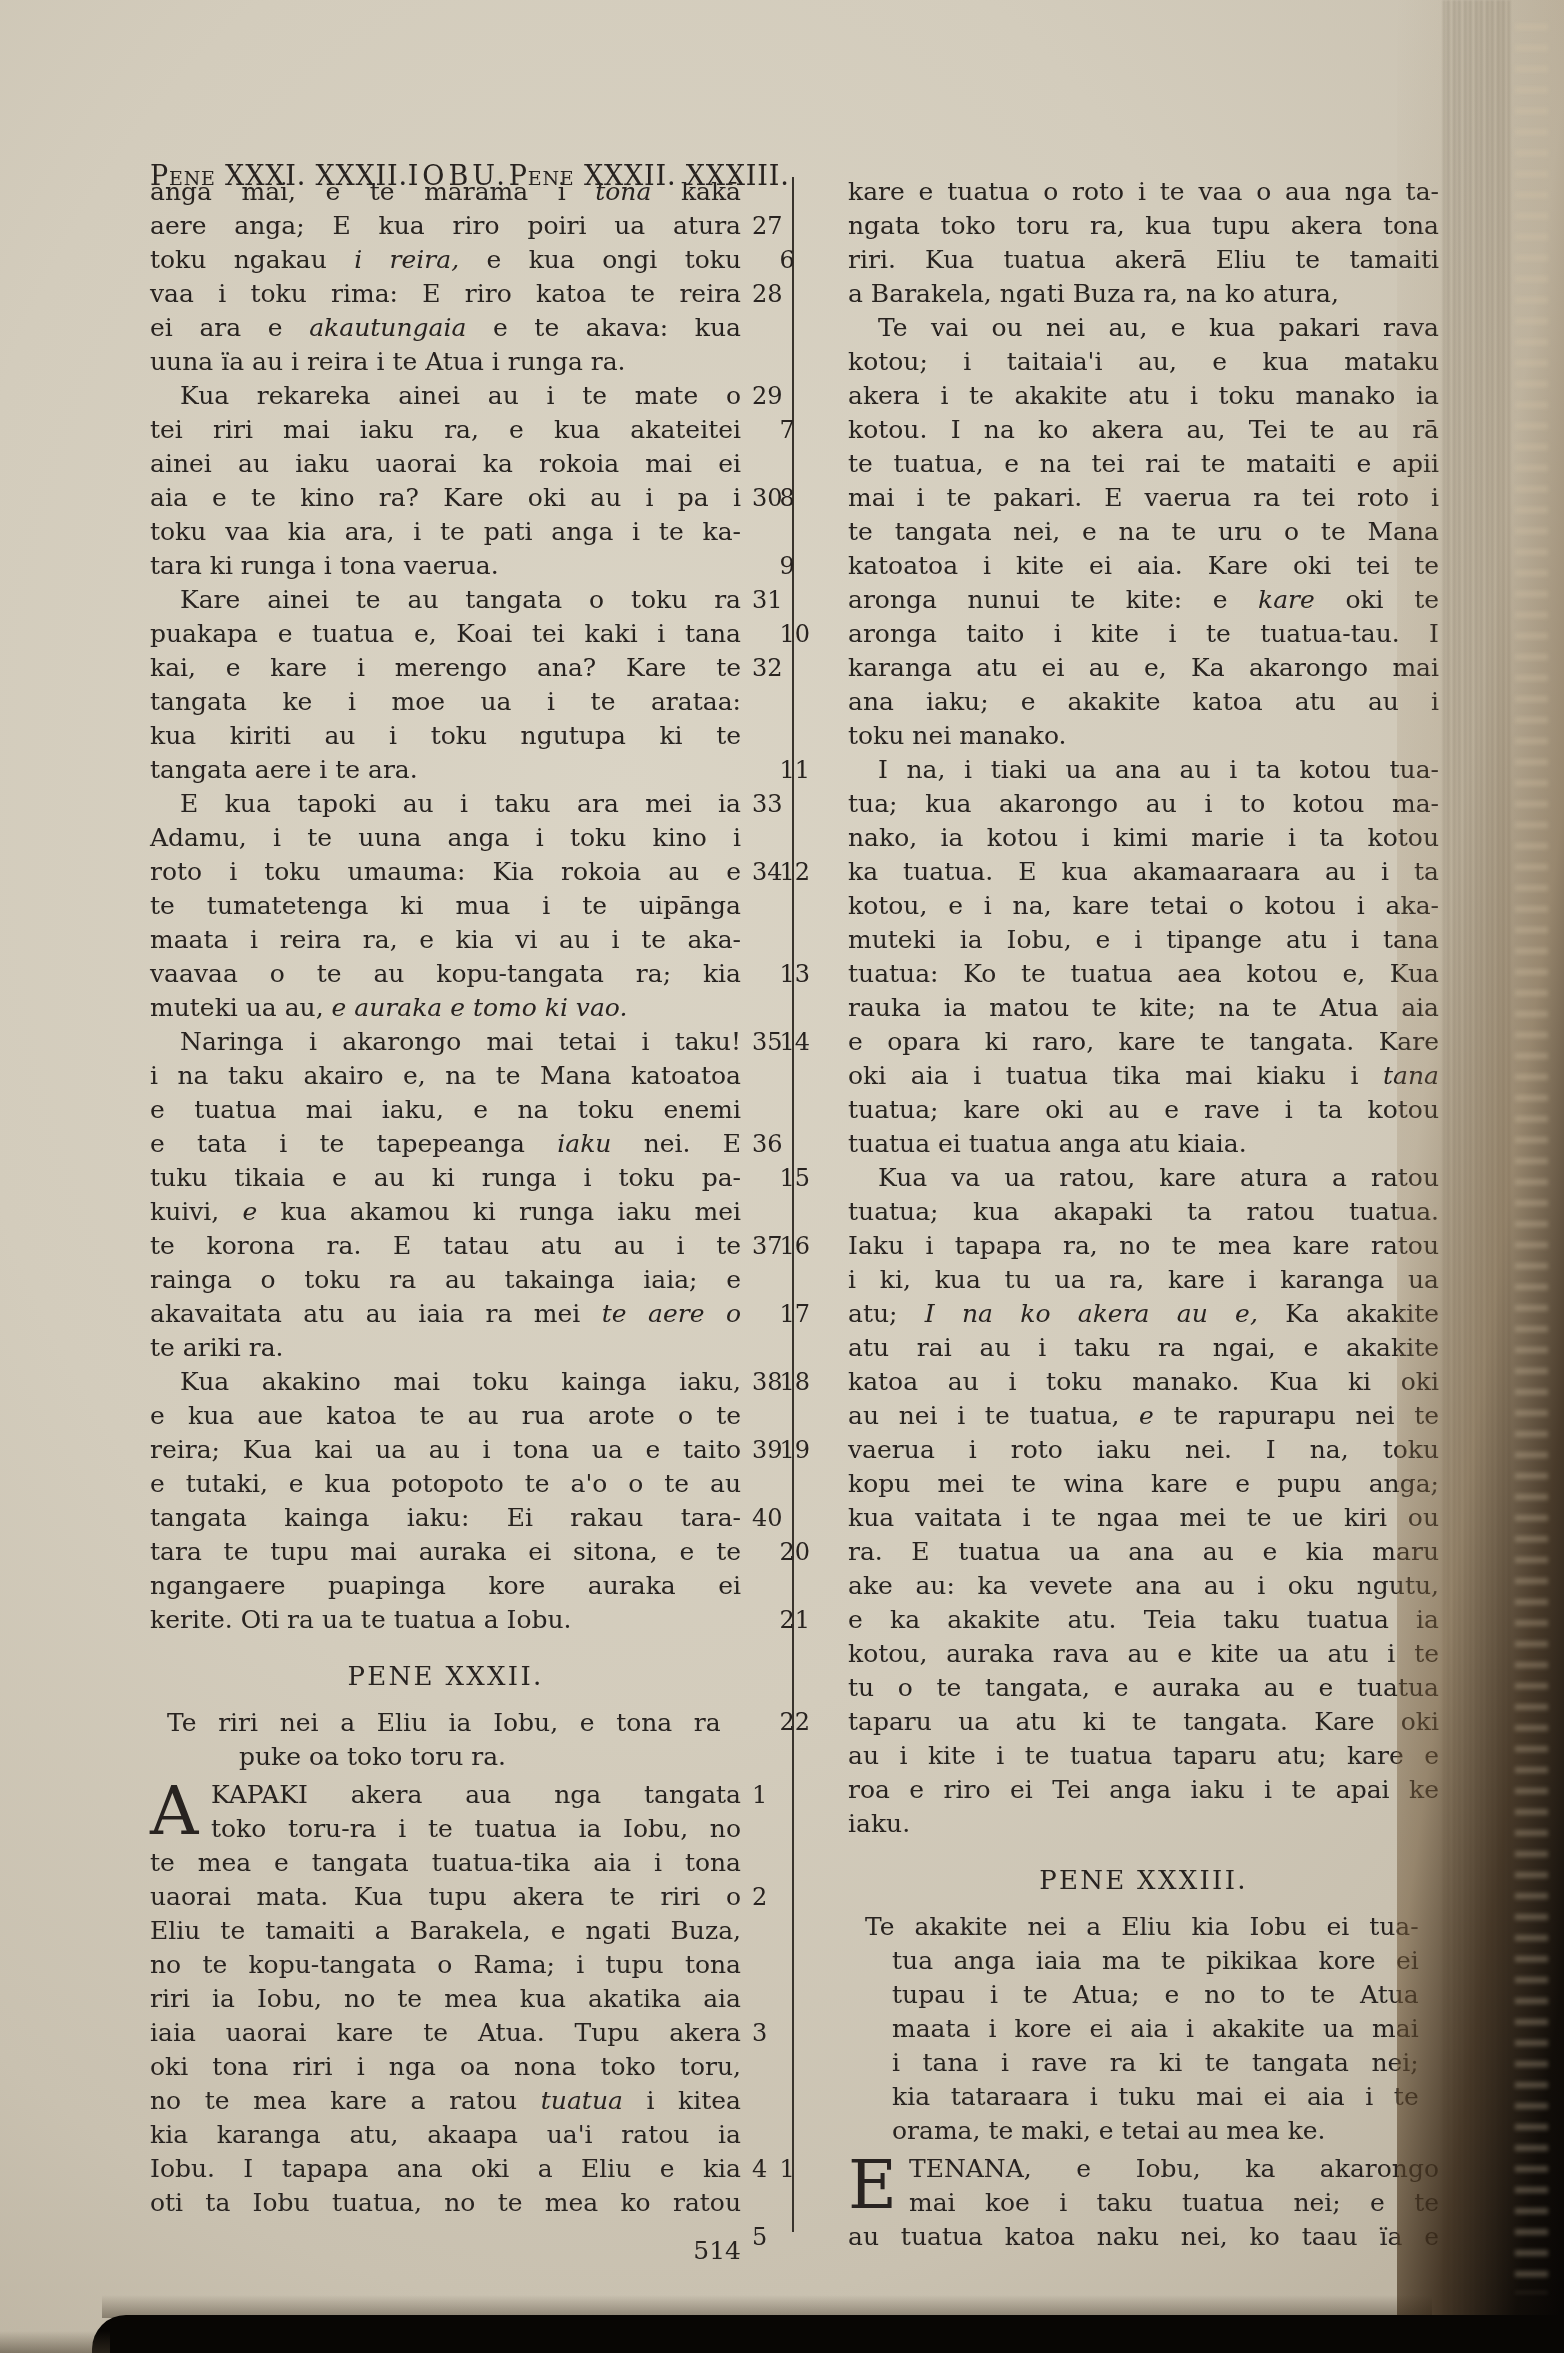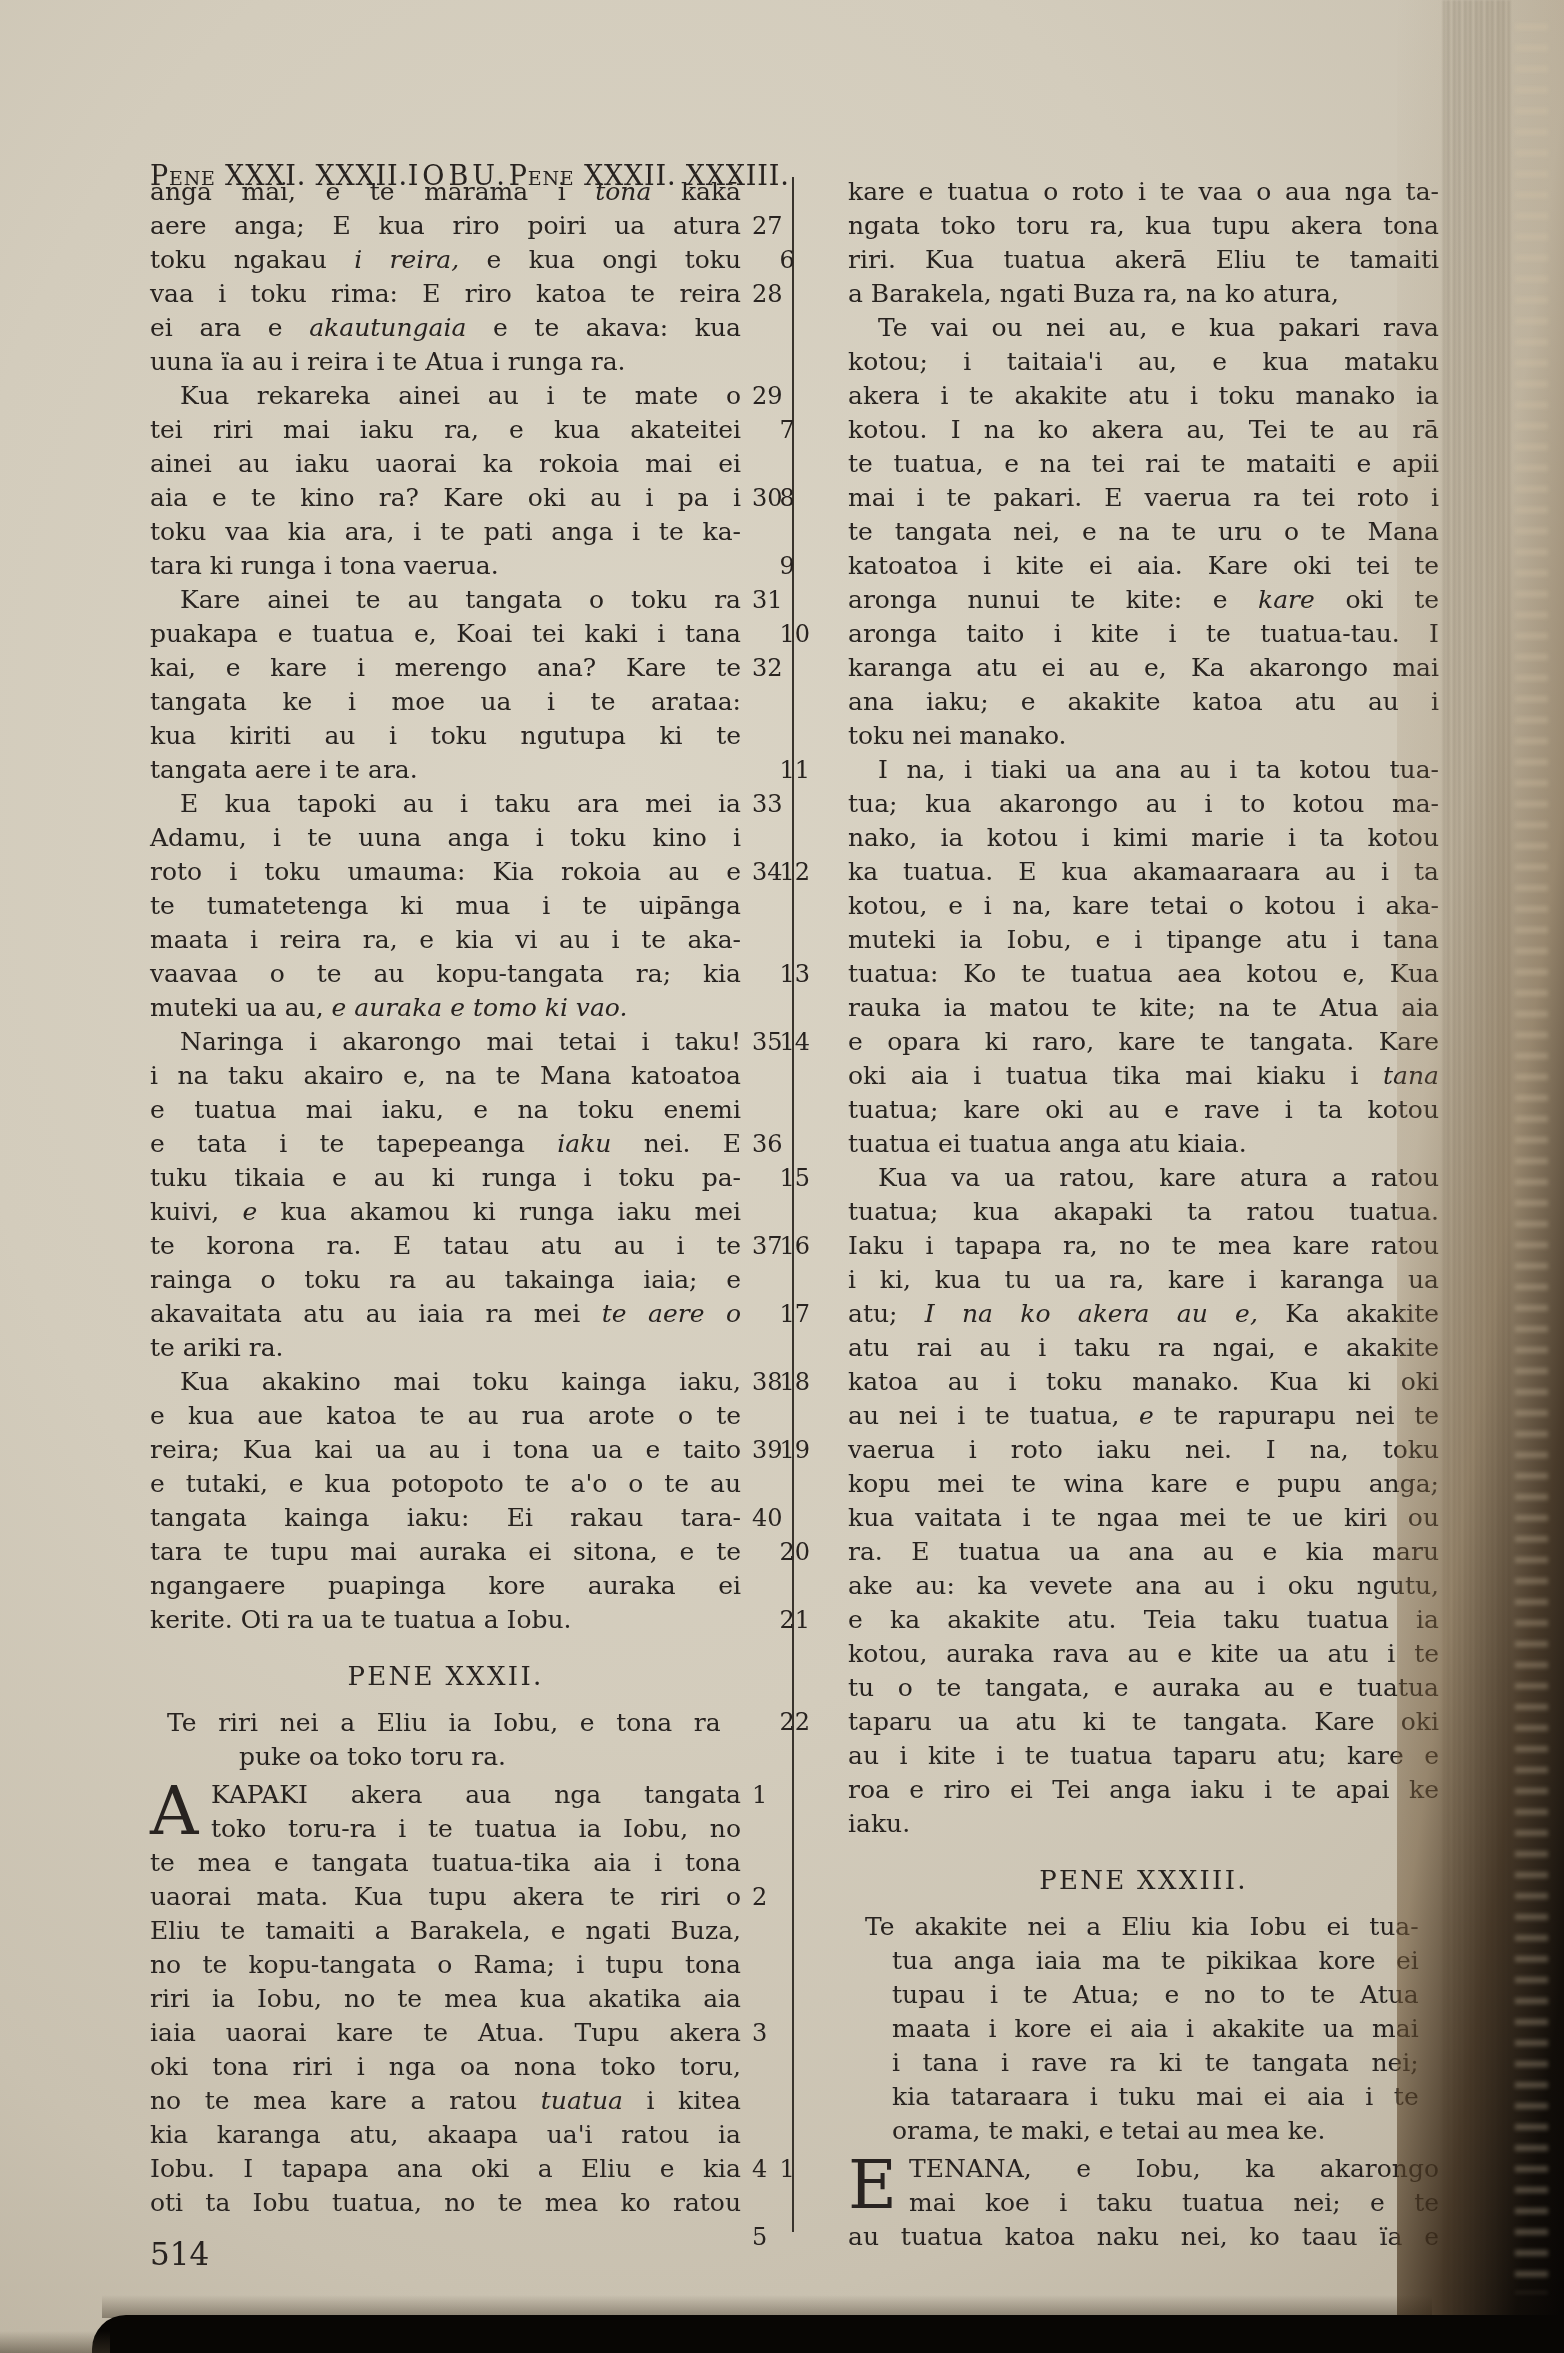--- a/index.html
+++ b/index.html
@@ -24,21 +24,21 @@
   .num{position:absolute;top:0;width:56px;font-size:24px;line-height:34px;}
   #col-left .num{left:calc(100% + 11px);text-align:left;}
   #col-right .num{right:calc(100% + 12.5px);text-align:right;}
   .dropcap{position:absolute;left:0;top:-0.8px;font-size:67px;line-height:69px;}
   .chap-heading{text-align:center;font-size:26px;letter-spacing:2.3px;margin:22px 0 12.5px;height:34px;line-height:34px;}
   .intro{margin-bottom:4.7px;}
   .intro .line{padding-left:44px;padding-right:20.3px;}
   .intro .line:first-child{padding-left:17px;}
   .intro.short .line.last{padding-left:89px;}
   em{font-style:italic;}
-  .footer-num{position:absolute;top:2236px;left:150px;width:591px;text-align:left;font-size:31px;}
+  .footer-num{position:absolute;top:2236px;left:150px;width:591px;text-align:right;font-size:25px;}
   .divider{position:absolute;left:792px;top:177px;width:1.6px;height:2055px;background:#38332c;}
   
   .edge-right{position:absolute;top:0;right:0;width:168px;height:2354px;pointer-events:none;
     background:linear-gradient(98deg, rgba(70,55,35,0) 0%, rgba(135,110,75,0.22) 36%, rgba(108,84,53,0.55) 56%, rgba(55,40,24,0.88) 73%, rgba(14,10,6,0.98) 89%, #060403 100%);}
   .edge-streaks{position:absolute;top:0;right:55px;width:67px;height:2354px;pointer-events:none;filter:blur(0.8px);
     background:repeating-linear-gradient(to right, rgba(50,38,22,0.18) 0 1.6px, rgba(225,210,180,0.10) 1.6px 3.1px, rgba(50,38,22,0.12) 3.1px 5.5px);}
   .edge-smudges{position:absolute;top:23.5px;right:17px;width:33px;height:2269px;pointer-events:none;filter:blur(2.3px);
     background:repeating-linear-gradient(to bottom, rgba(216,200,168,0.30) 0 6.3px, rgba(0,0,0,0) 6.3px 21px);}
   .edge-bottom-shadow{position:absolute;bottom:36px;left:102px;right:133px;height:23.5px;pointer-events:none;
     background:linear-gradient(to bottom, rgba(0,0,0,0), rgba(45,34,20,0.4));}

